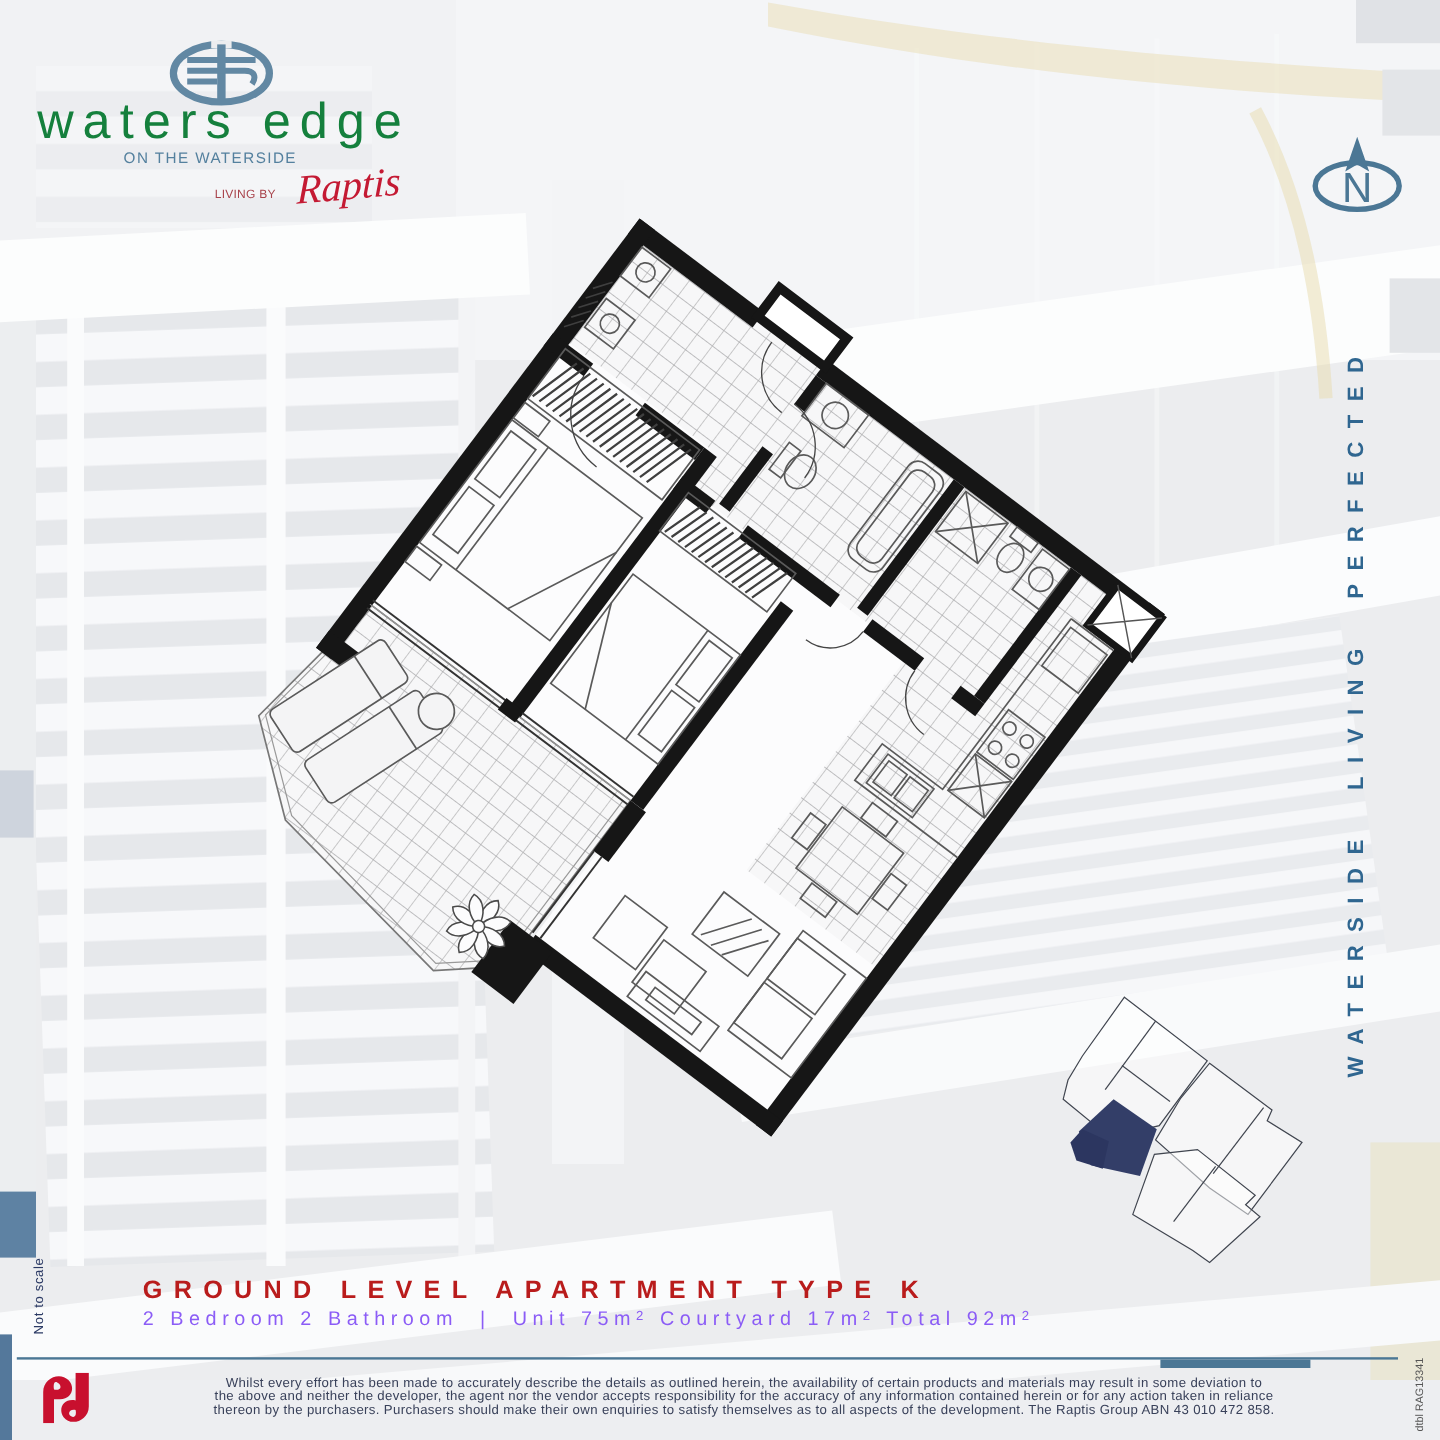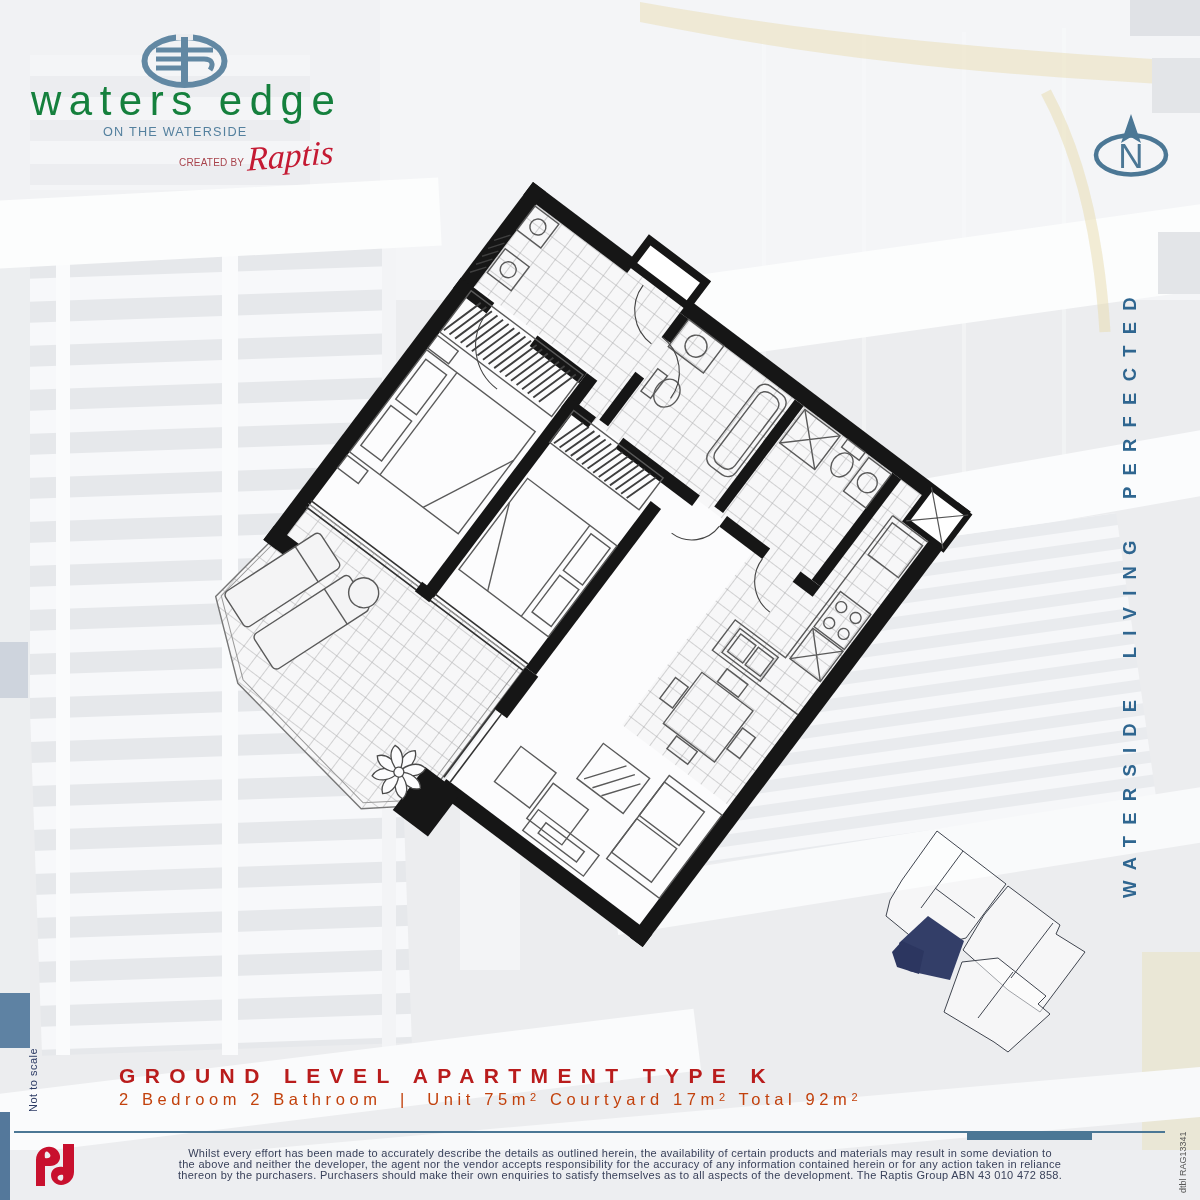--- a/index.html
+++ b/index.html
@@ -297,35 +297,35 @@
   <rect x="43" y="11" width="7" height="48" fill="#6288a3"></rect>
   <g stroke="#6288a3" fill="none">
     <line x1="18" y1="24" x2="75" y2="24" stroke-width="5"></line>
     <path d="M18,33 H66 C74,33 76,38 72,44" stroke-width="5"></path>
     <line x1="18" y1="42" x2="43" y2="42" stroke-width="5"></line>
   </g>
 </svg>
 
 <div class="abs" style="left:31px;top:77px;white-space:nowrap;font-size:42px;letter-spacing:7.5px;color:#15803d;">waters edge</div>
 <div class="abs" style="left:103px;top:125px;white-space:nowrap;font-size:12.7px;letter-spacing:1.2px;color:#54809e;">ON THE WATERSIDE</div>
-<div class="abs" style="left:179px;top:157px;white-space:nowrap;font-size:10px;letter-spacing:0.2px;color:#a8434c;">CREATED BY</div>
+<div class="abs" style="left:179px;top:157px;white-space:nowrap;font-size:10px;letter-spacing:0.2px;color:#a8434c;">LIVING BY</div>
 <div class="abs" style="left:247px;top:137px;white-space:nowrap;font-size:34px;color:#c41a33;font-family:'Liberation Serif',serif;font-style:italic;transform:rotate(-5deg) skewX(-6deg);">Raptis</div>
 
 <svg class="abs" style="left:1088px;top:112px" width="88" height="70" viewBox="0 0 88 70">
   <ellipse cx="43" cy="43" rx="35" ry="19.5" fill="none" stroke="#4b7795" stroke-width="4.5"></ellipse>
   <polygon points="43,2 53,31 43,25 33,31" fill="#4b7795"></polygon>
   <text x="43" y="56" font-size="35" fill="#4b7795" text-anchor="middle" font-family="Liberation Sans, sans-serif">N</text>
 </svg>
 
 <div class="abs" style="left:1119px;top:302px;height:596px;writing-mode:vertical-rl;transform:rotate(180deg);font-size:18.5px;font-weight:bold;letter-spacing:11.2px;word-spacing:14px;color:#2f6690;white-space:nowrap;">WATERSIDE LIVING PERFECTED</div>
 
 <div class="abs" style="left:27px;top:1040px;height:72px;writing-mode:vertical-rl;transform:rotate(180deg);font-size:11px;letter-spacing:0.5px;color:#2b3a64;white-space:nowrap;">Not to scale</div>
 
 <div class="abs" style="left:119px;top:1064px;white-space:nowrap;font-size:21px;font-weight:bold;letter-spacing:9.4px;color:#b91c1c;">GROUND LEVEL APARTMENT TYPE K</div>
-<div class="abs" style="left:119px;top:1090px;white-space:nowrap;font-size:16.5px;letter-spacing:4.6px;color:#c2410c;">2 Bedroom 2 Bathroom&nbsp;&nbsp;|&nbsp;&nbsp;Unit 75m<sup style="font-size:11px;vertical-align:4px">2</sup> Courtyard 17m<sup style="font-size:11px;vertical-align:4px">2</sup> Total 92m<sup style="font-size:11px;vertical-align:4px">2</sup></div>
+<div class="abs" style="left:119px;top:1090px;white-space:nowrap;font-size:16.5px;letter-spacing:4.6px;color:#8b5cf6;">2 Bedroom 2 Bathroom&nbsp;&nbsp;|&nbsp;&nbsp;Unit 75m<sup style="font-size:11px;vertical-align:4px">2</sup> Courtyard 17m<sup style="font-size:11px;vertical-align:4px">2</sup> Total 92m<sup style="font-size:11px;vertical-align:4px">2</sup></div>
 
 <div class="abs" style="left:14px;top:1131px;width:1151px;height:2px;background:#4b7795;"></div>
 <div class="abs" style="left:967px;top:1133px;width:125px;height:7px;background:#4b7795;"></div>
 
 <div class="abs" style="left:120px;top:1148px;width:1000px;font-size:11px;letter-spacing:0.3px;line-height:10.8px;color:#39415a;text-align:center;white-space:nowrap;">Whilst every effort has been made to accurately describe the details as outlined herein, the availability of certain products and materials may result in some deviation to<br>the above and neither the developer, the agent nor the vendor accepts responsibility for the accuracy of any information contained herein or for any action taken in reliance<br>thereon by the purchasers. Purchasers should make their own enquiries to satisfy themselves as to all aspects of the development. The Raptis Group ABN 43 010 472 858.</div>
 
 <svg class="abs" style="left:33px;top:1144px" width="44" height="42" viewBox="0 0 44 42">
   <path d="M3,42 L3,16 C3,4 17,-1 24,6 C30,12 27,22 17,22 L12,22 L12,42 Z M12,14 C17,15 19,12 16,9 C13,6 11,8 12,14 Z" fill="#c8102e" fill-rule="evenodd"></path>
   <path d="M30,0 L41,0 L41,28 C41,40 26,45 20,37 C15,30 20,21 30,23 L30,14 Z M30,31 C25,30 23,34 26,36 C29,38 31,36 30,31 Z" fill="#c8102e" fill-rule="evenodd"></path>
 </svg>

